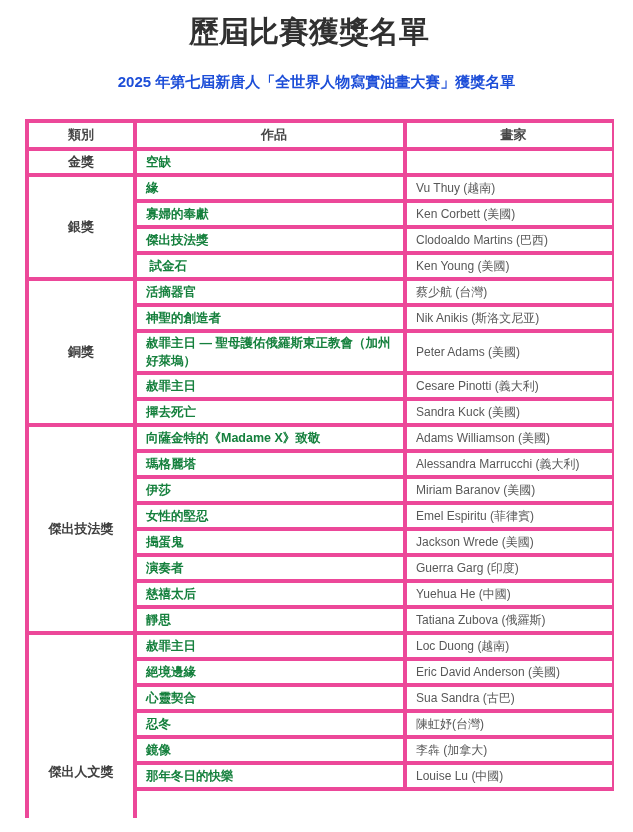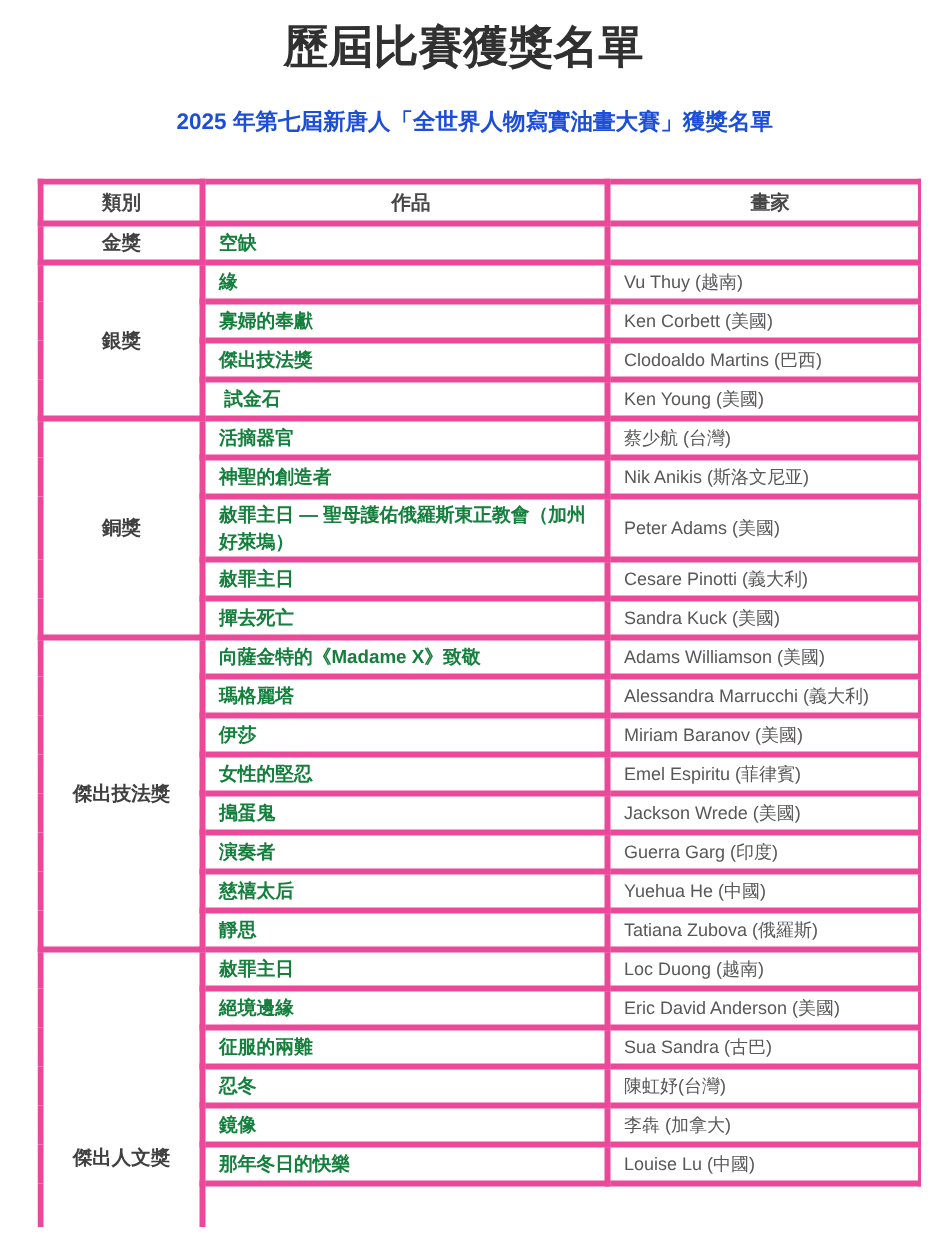--- a/index.html
+++ b/index.html
@@ -190,21 +190,21 @@
     <tr>
       <td class="cat" rowspan="7">傑出人文獎</td>
       <td class="work">赦罪主日</td>
       <td class="artist">Loc Duong (越南)</td>
     </tr>
     <tr>
       <td class="work">絕境邊緣</td>
       <td class="artist">Eric David Anderson (美國)</td>
     </tr>
     <tr>
-      <td class="work">征服的兩難</td>
+      <td class="work">心靈契合</td>
       <td class="artist">Sua Sandra (古巴)</td>
     </tr>
     <tr>
       <td class="work">忍冬</td>
       <td class="artist">陳虹妤(台灣)</td>
     </tr>
     <tr>
       <td class="work">鏡像</td>
       <td class="artist">李犇 (加拿大)</td>
     </tr>

